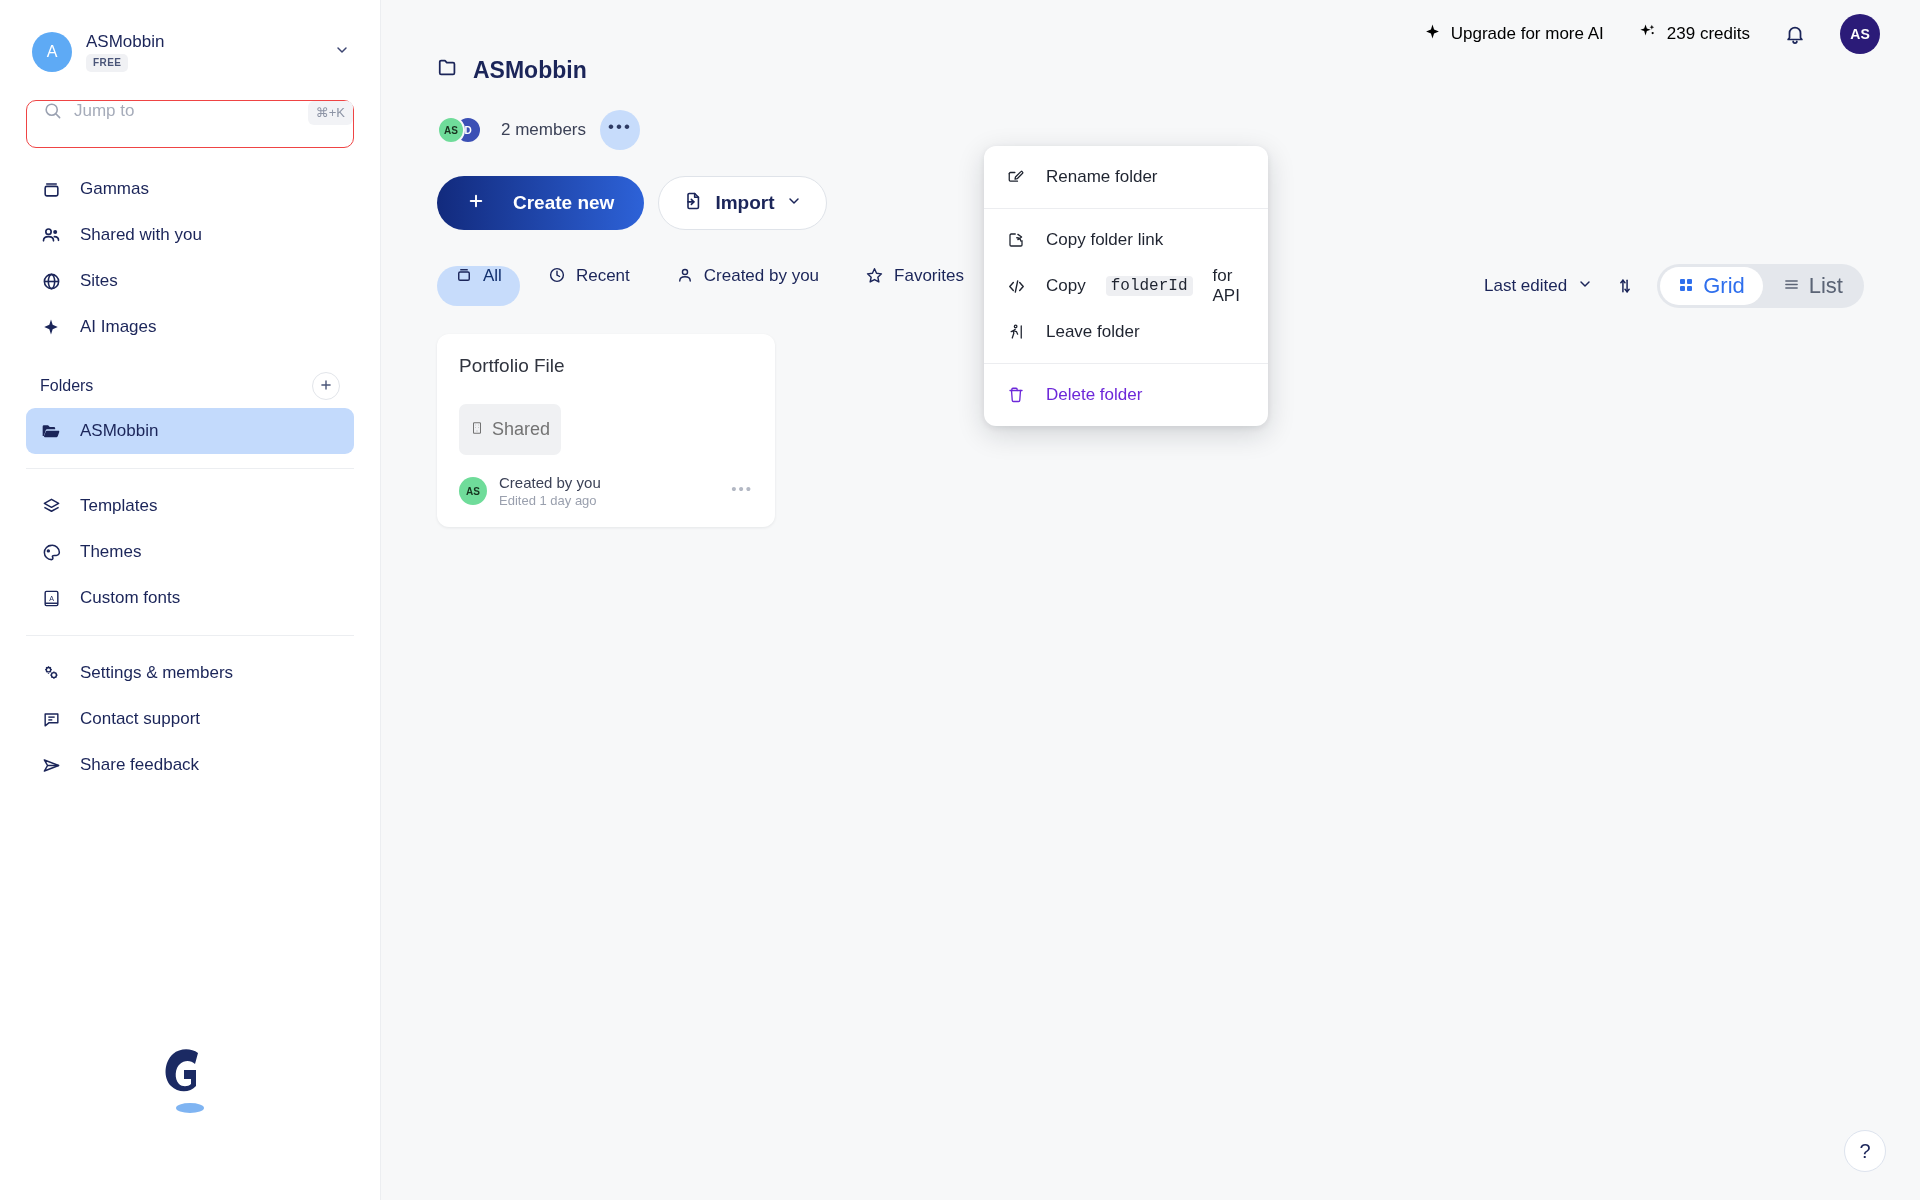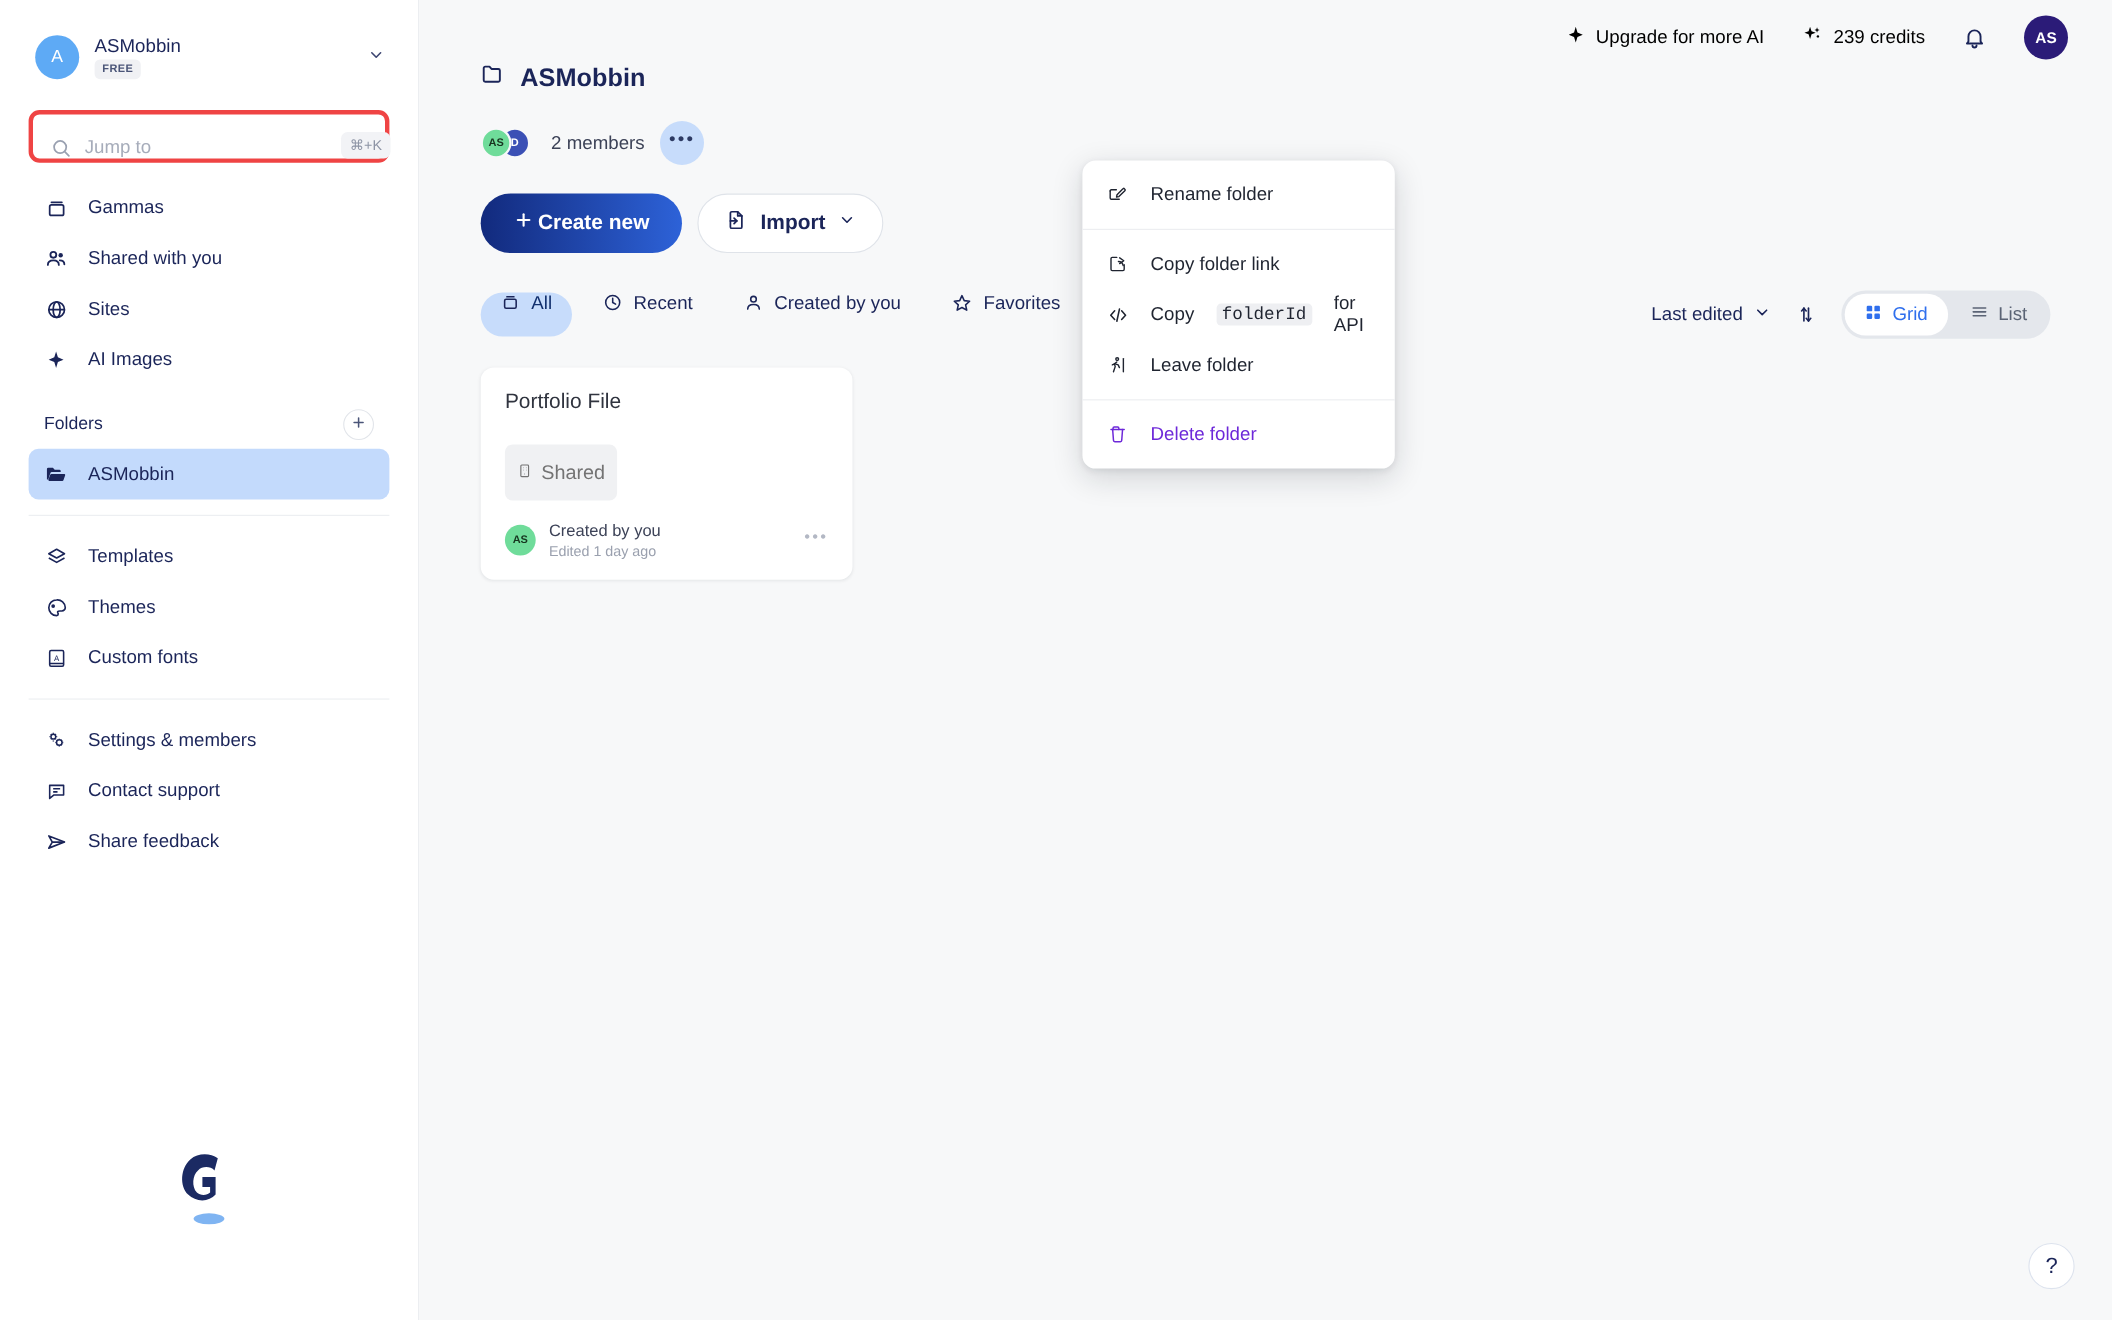--- a/index.html
+++ b/index.html
@@ -33,22 +33,22 @@
   .ws-name { font-size: 17px; color: #1b2559; font-weight: 400; line-height: 20px; }
   .ws-badge {
     align-self: flex-start; background: #f0f1f4; color: #4a5578;
     font-size: 10px; font-weight: 700; letter-spacing: .4px;
     padding: 2px 7px; border-radius: 5px; line-height: 14px;
   }
   .ws-chev { color: #1b2559; opacity: .85; padding-right: 4px; }
 
   .searchbox {
     margin: 22px 26px 0 26px; height: 48px;
-    border: 4px solid #ef4444; border-radius: 10px;
-    display: flex; align-items: flex-end; gap: 12px;
+    border: 1px solid #ef4444; border-radius: 10px;
+    display: flex; align-items: flex-start; gap: 12px;
     padding: 0 0 0 16px; background: #fff;
   }
   .searchbox .sicon { color: #9aa1b1; display:flex; }
   .search-input {
     flex: 1; border: none; outline: none; font-size: 17px;
     color: #1b2559; font-family: inherit; background: transparent;
   }
   .search-input::placeholder { color: #a6acba; }
   .kbd {
     background: #f2f3f6; color: #8d94a5; font-size: 13px;
@@ -125,21 +125,21 @@
     display: flex; align-items: center; justify-content: center;
     cursor: pointer; color: #2d3a63; letter-spacing: 2px; font-size: 17px;
     line-height: 0; padding-bottom: 6px;
   }
 
   .actions { display: flex; align-items: center; gap: 14px; margin-top: 26px; }
   .btn-create {
     height: 54px; padding: 0 30px; border-radius: 27px; border: none;
     background: linear-gradient(90deg, #122a7d 0%, #2d62d8 100%);
     color: #fff; font-size: 19px; font-weight: 700; cursor: pointer;
-    display: flex; align-items: center; gap: 4px; font-family: inherit;
+    display: flex; align-items: center; gap: 28px; font-family: inherit;
   }
   .btn-import {
     height: 54px; padding: 0 24px; border-radius: 27px;
     border: 1px solid #dfe3e9; background: #fff; color: #1b2559;
     font-size: 19px; font-weight: 700; cursor: pointer;
     display: flex; align-items: center; gap: 12px; font-family: inherit;
   }
 
   .filters-row {
     display: flex; align-items: center; margin-top: 34px;
@@ -159,21 +159,21 @@
     display: flex; align-items: center; gap: 10px;
     font-size: 17px; color: #1b2559; cursor: pointer;
   }
   .sort-arrows { color: #1b2559; cursor: pointer; display: flex; }
   .viewtoggle {
     display: flex; align-items: center; background: #e4e7ec;
     border-radius: 22px; padding: 3px; gap: 2px;
   }
   .vt-opt {
     display: flex; align-items: center; gap: 9px; height: 38px;
-    padding: 0 18px; border-radius: 19px; font-size: 17px;
+    padding: 0 18px; border-radius: 19px; font-size: 22px;
     color: #5b6475; cursor: pointer;
   }
   .vt-opt.active { background: #fff; color: #2f6fed; font-weight: 500; }
 
   
   .cards { margin-top: 26px; display: flex; gap: 24px; }
   .card {
     width: 338px; background: #fff; border-radius: 12px;
     overflow: hidden; box-shadow: 0 1px 3px rgba(16,24,40,.08);
     cursor: pointer;

